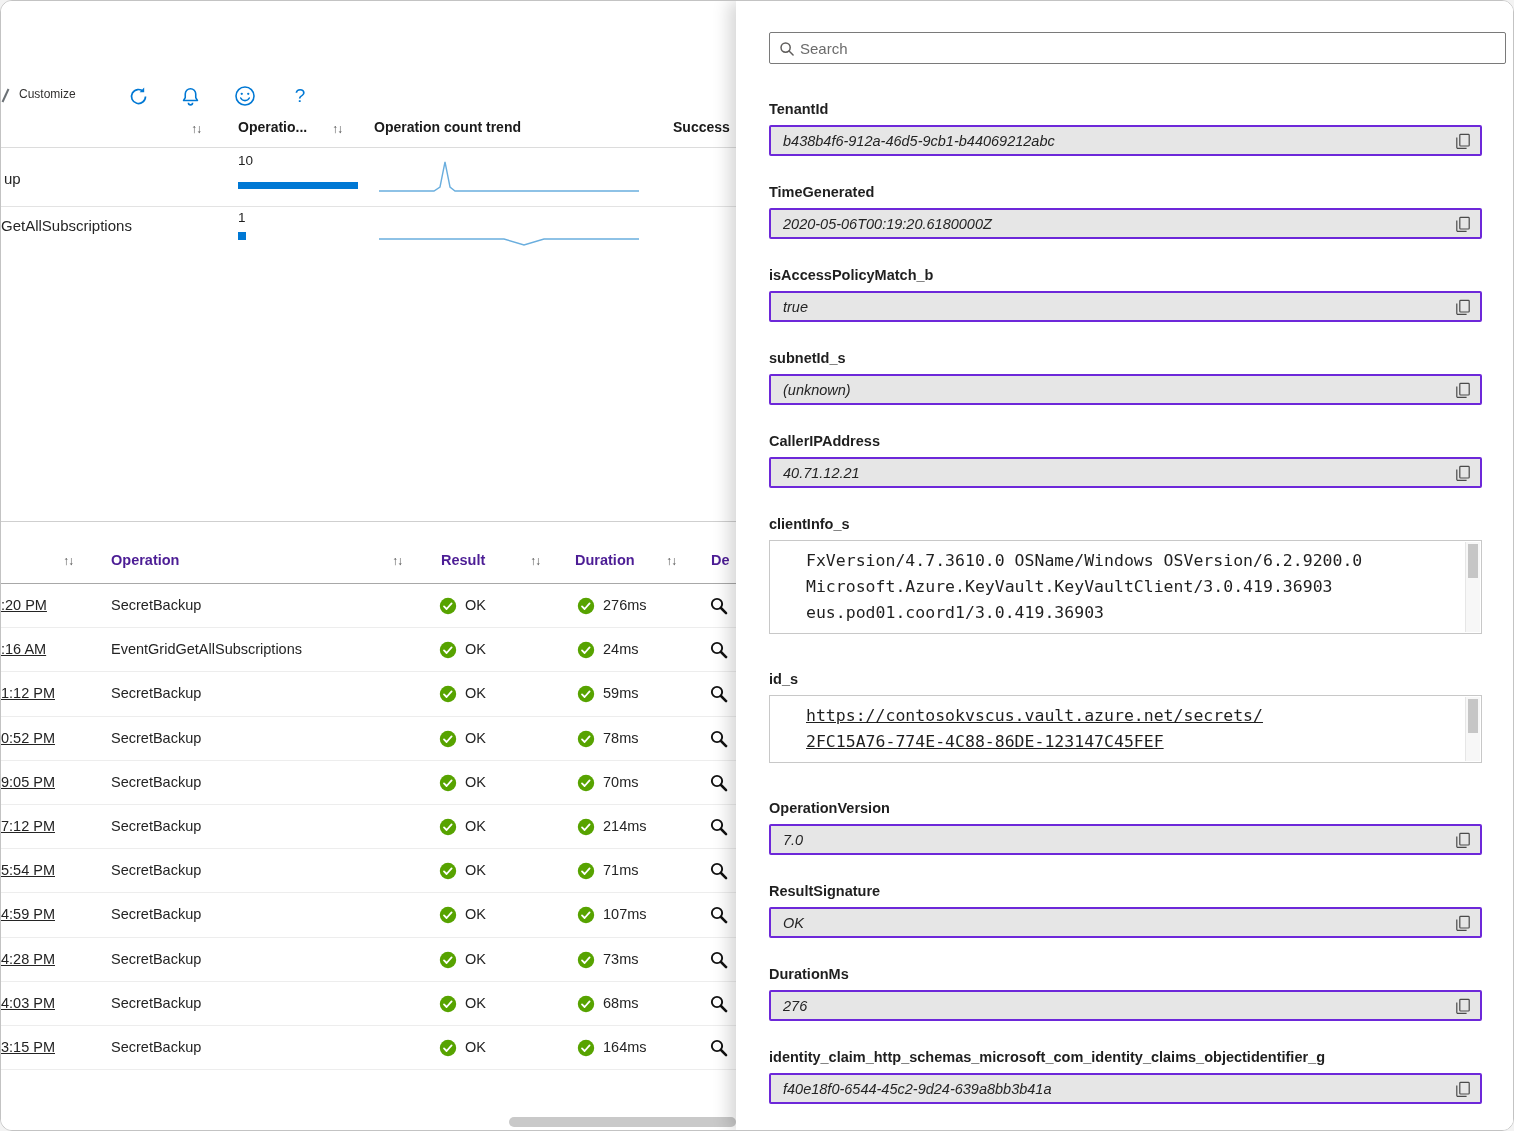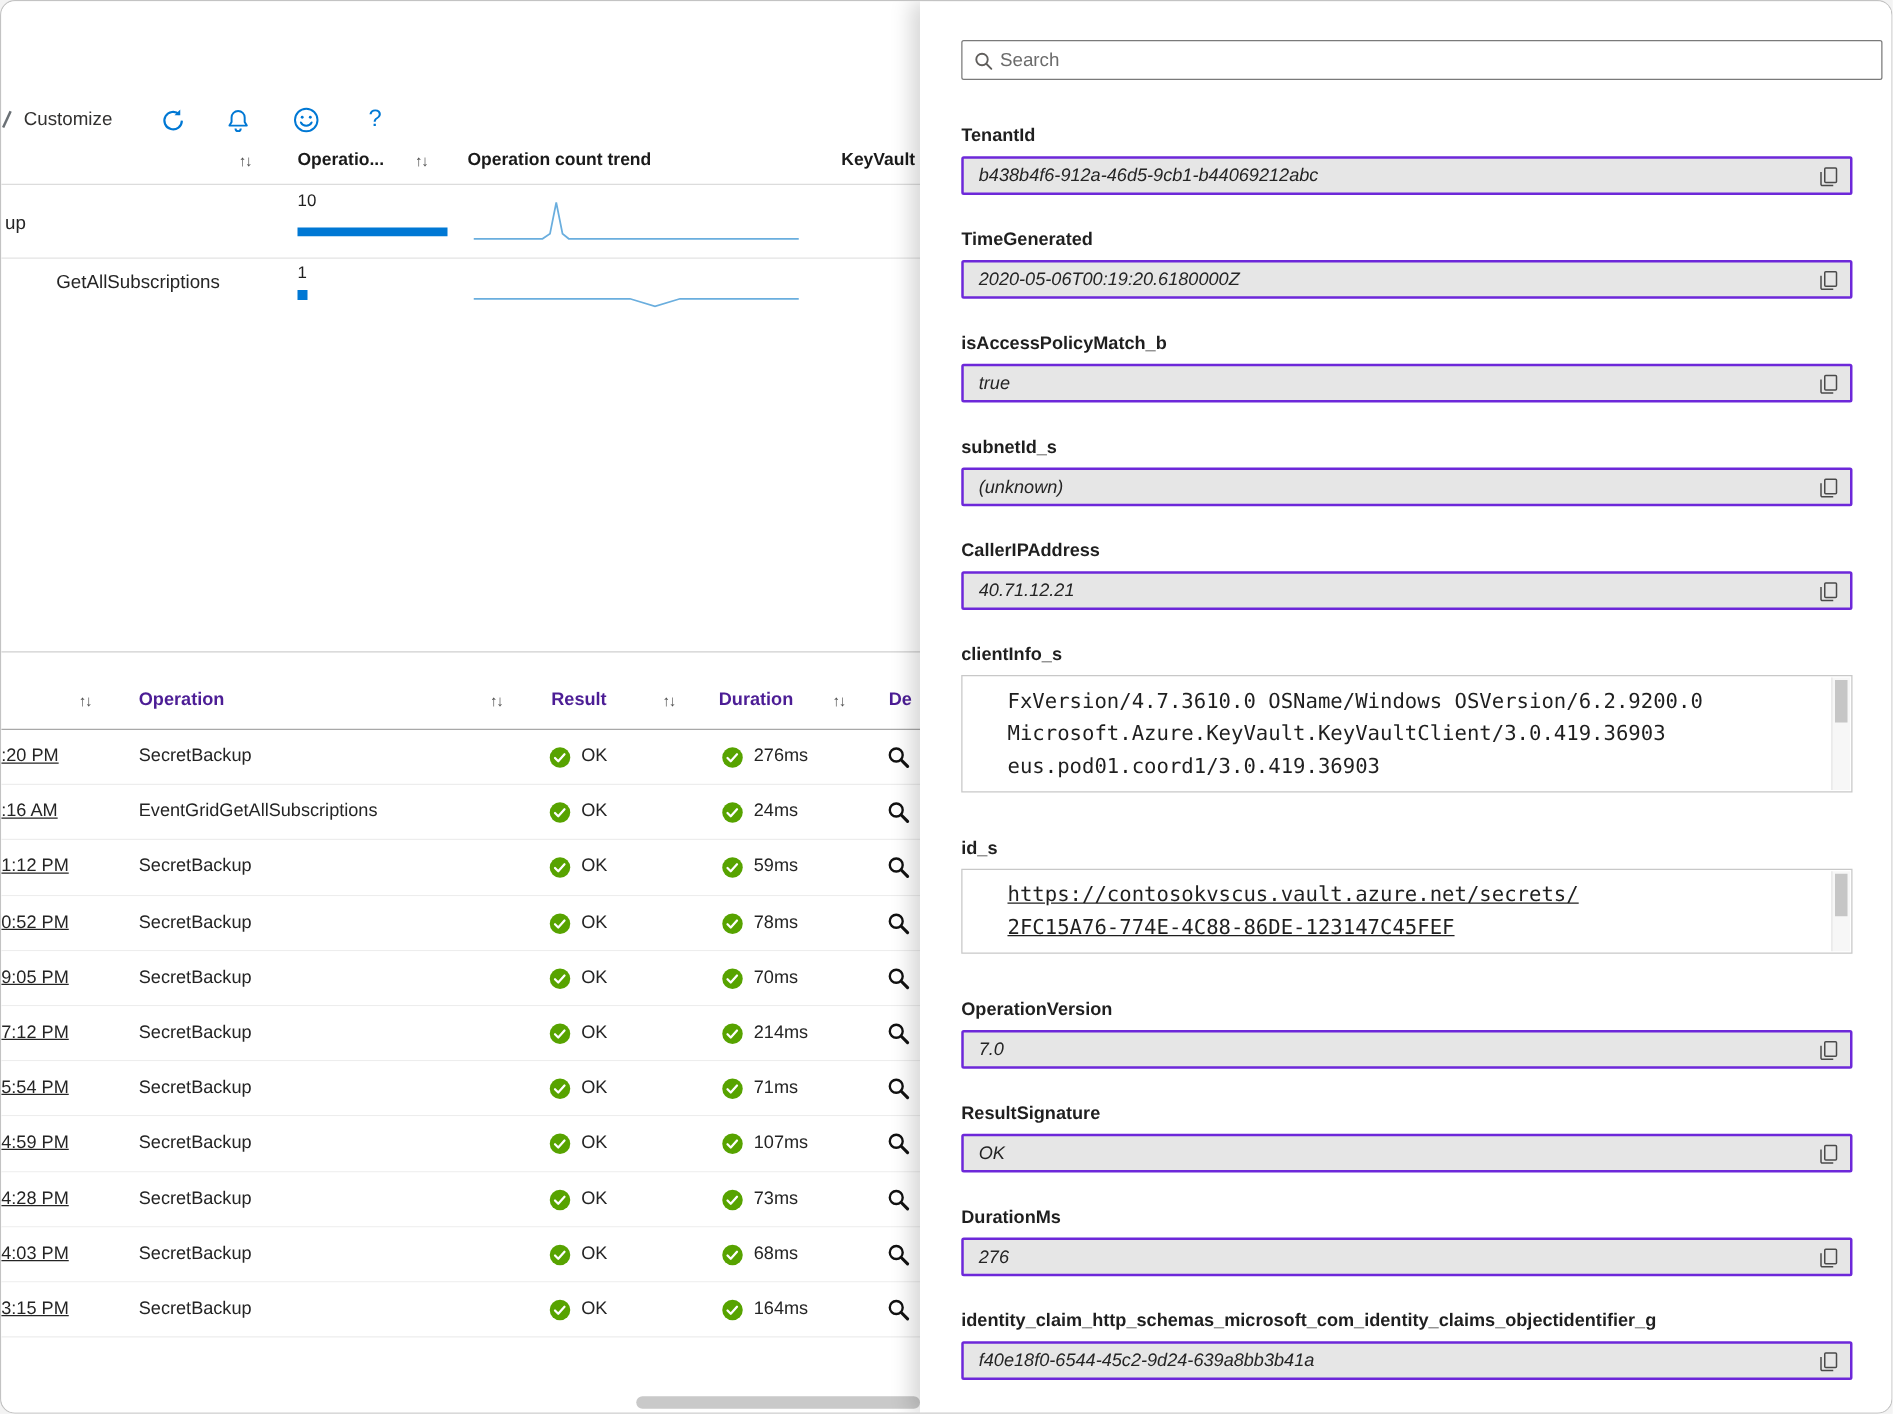--- a/index.html
+++ b/index.html
@@ -9,36 +9,36 @@
   .frame {
     position:relative; width:1514px; height:1131px;
     background:#fff; border:1px solid #c3c3c3; border-radius:12px;
     overflow:hidden;
   }
 
   
   .left { position:absolute; inset:0; background:#fff; }
 
   .pinfrag { position:absolute; left:0px; top:86px; }
-  .customize { position:absolute; left:18px; top:86px; font-size:15px; color:#323130; cursor:pointer; }
+  .customize { position:absolute; left:18px; top:86px; font-size:12px; color:#323130; cursor:pointer; }
   .tbi { position:absolute; top:84px; cursor:pointer; width:22px; height:22px; display:flex; align-items:center; justify-content:center; }
   .tbi.help { font-size:19px; color:#0078d4; font-weight:400; }
 
   
   .sum-header-border { position:absolute; left:0; top:146px; width:735px; height:1px; background:#dcdcdc; }
   .shdr { position:absolute; top:118px; font-size:14px; font-weight:700; color:#1a1a1a; white-space:nowrap; }
   .ssort { position:absolute; top:121px; font-size:12px; color:#4f4f4f; letter-spacing:-1px; white-space:nowrap; cursor:pointer; }
 
   .sname1 { position:absolute; left:3px; top:169px; font-size:15px; color:#252525; }
   .scount1 { position:absolute; left:237px; top:152px; font-size:13.5px; color:#1f1f1f; }
   .sbar1 { position:absolute; left:237px; top:181px; width:120px; height:7px; background:#0078d4; }
   .spark1 { position:absolute; left:377px; top:157px; }
   .ssep1 { position:absolute; left:0; top:205px; width:735px; height:1px; background:#e3e3e3; }
 
-  .sname2 { position:absolute; left:0px; top:216px; font-size:15px; color:#252525;padding-left:44px; }
+  .sname2 { position:absolute; left:0px; top:216px; font-size:15px; color:#252525; }
   .scount2 { position:absolute; left:237px; top:209px; font-size:13.5px; color:#1f1f1f; }
   .sbar2 { position:absolute; left:237px; top:231px; width:8px; height:8px; background:#0078d4; }
   .spark2 { position:absolute; left:377px; top:218px; }
 
   
   .res-top-border { position:absolute; left:0; top:520px; width:735px; height:1px; background:#cfcfcf; }
   .res-bot-border { position:absolute; left:0; top:582px; width:735px; height:1px; background:#a8a8a8; }
   .rh-lab { position:absolute; top:551px; font-size:14.5px; font-weight:700; color:#4c1d95; white-space:nowrap; }
   .rh-sort { position:absolute; top:553px; font-size:12px; color:#4f4f4f; letter-spacing:-1px; white-space:nowrap; cursor:pointer; }
 
@@ -109,21 +109,21 @@
         <circle cx="13.6" cy="8.4" r="1.1" fill="#0078d4"></circle>
         <path d="M6.4 12.4a4.6 4.6 0 0 0 8.2 0" fill="none" stroke="#0078d4" stroke-width="1.5" stroke-linecap="round"></path>
       </svg>
     </span>
     <span class="tbi help" style="left:288px">?</span>
 
     <span class="ssort" style="left:190px">↑↓</span>
     <span class="shdr" style="left:237px">Operatio...</span>
     <span class="ssort" style="left:331px">↑↓</span>
     <span class="shdr" style="left:373px">Operation count trend</span>
-    <span class="shdr" style="left:672px">KeyVault</span>
+    <span class="shdr" style="left:672px">Success</span>
     <div class="sum-header-border"></div>
 
     <span class="sname1">up</span>
     <span class="scount1">10</span>
     <div class="sbar1"></div>
     <svg class="spark1" width="262" height="42" viewBox="0 0 262 42">
       <polyline points="1,33 56,33 62,29 67,4 72,29 77,33 261,33" fill="none" stroke="#6aaede" stroke-width="1.4"></polyline>
     </svg>
     <div class="ssep1"></div>
 

